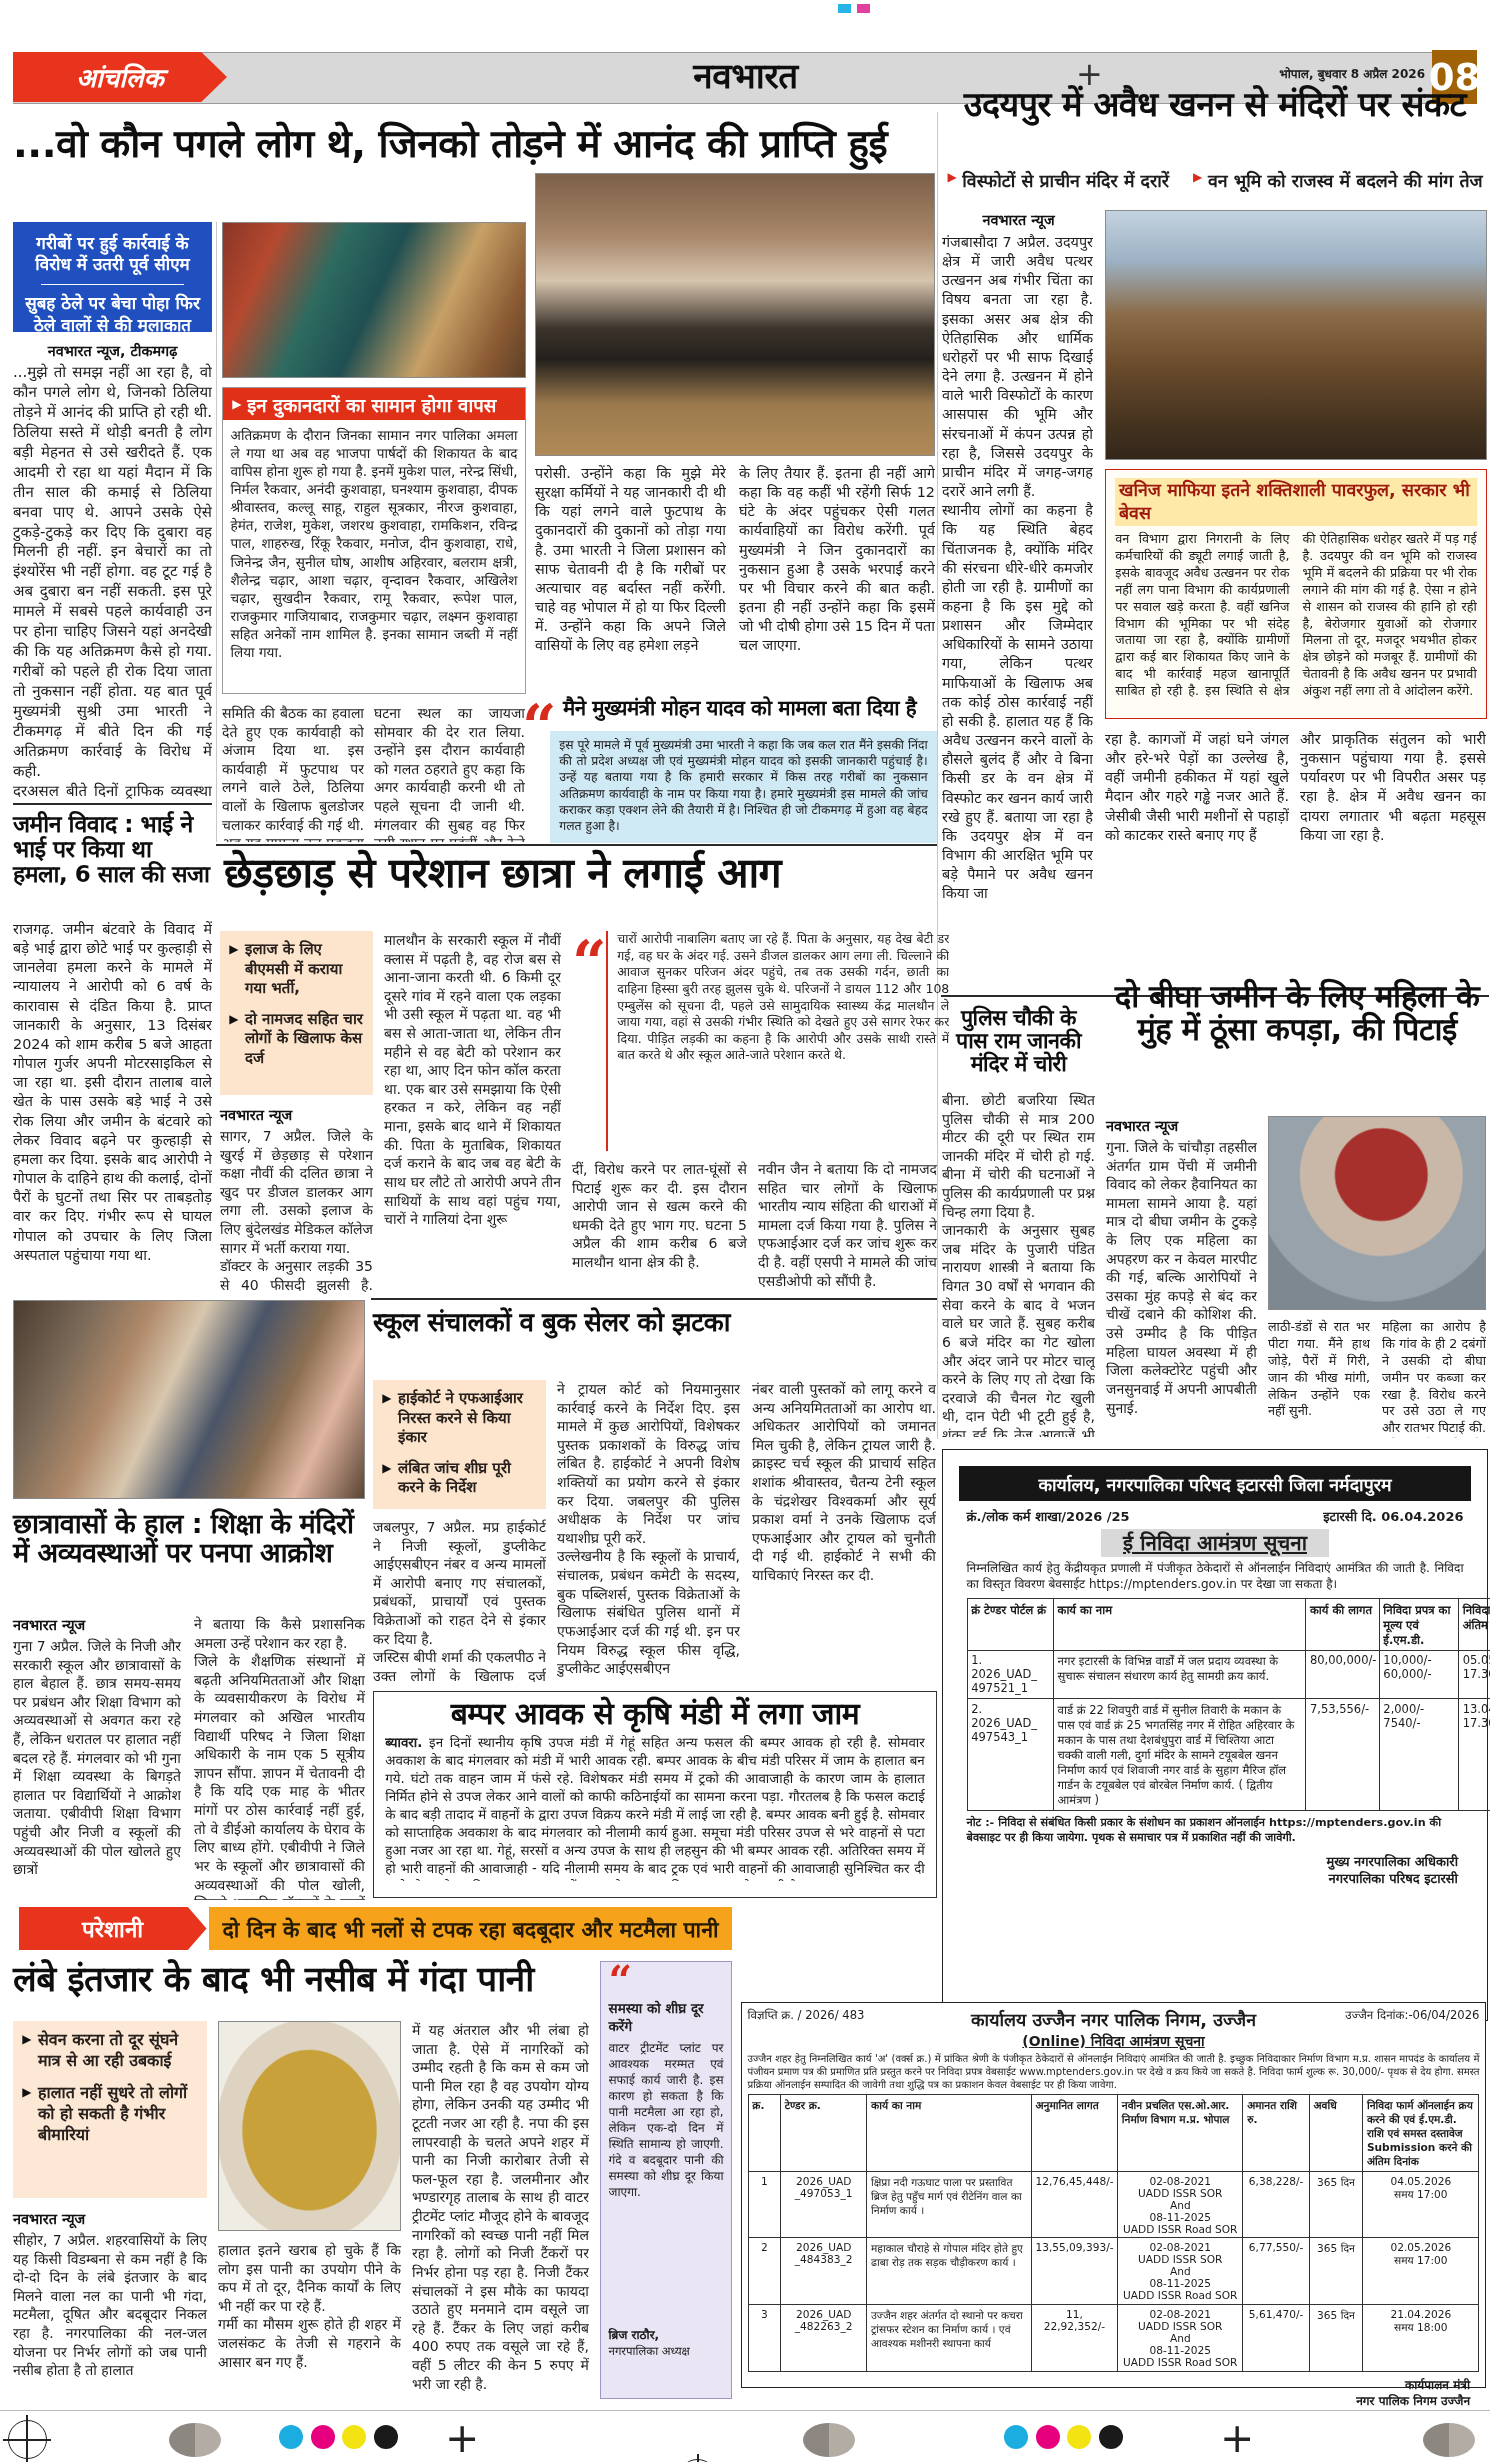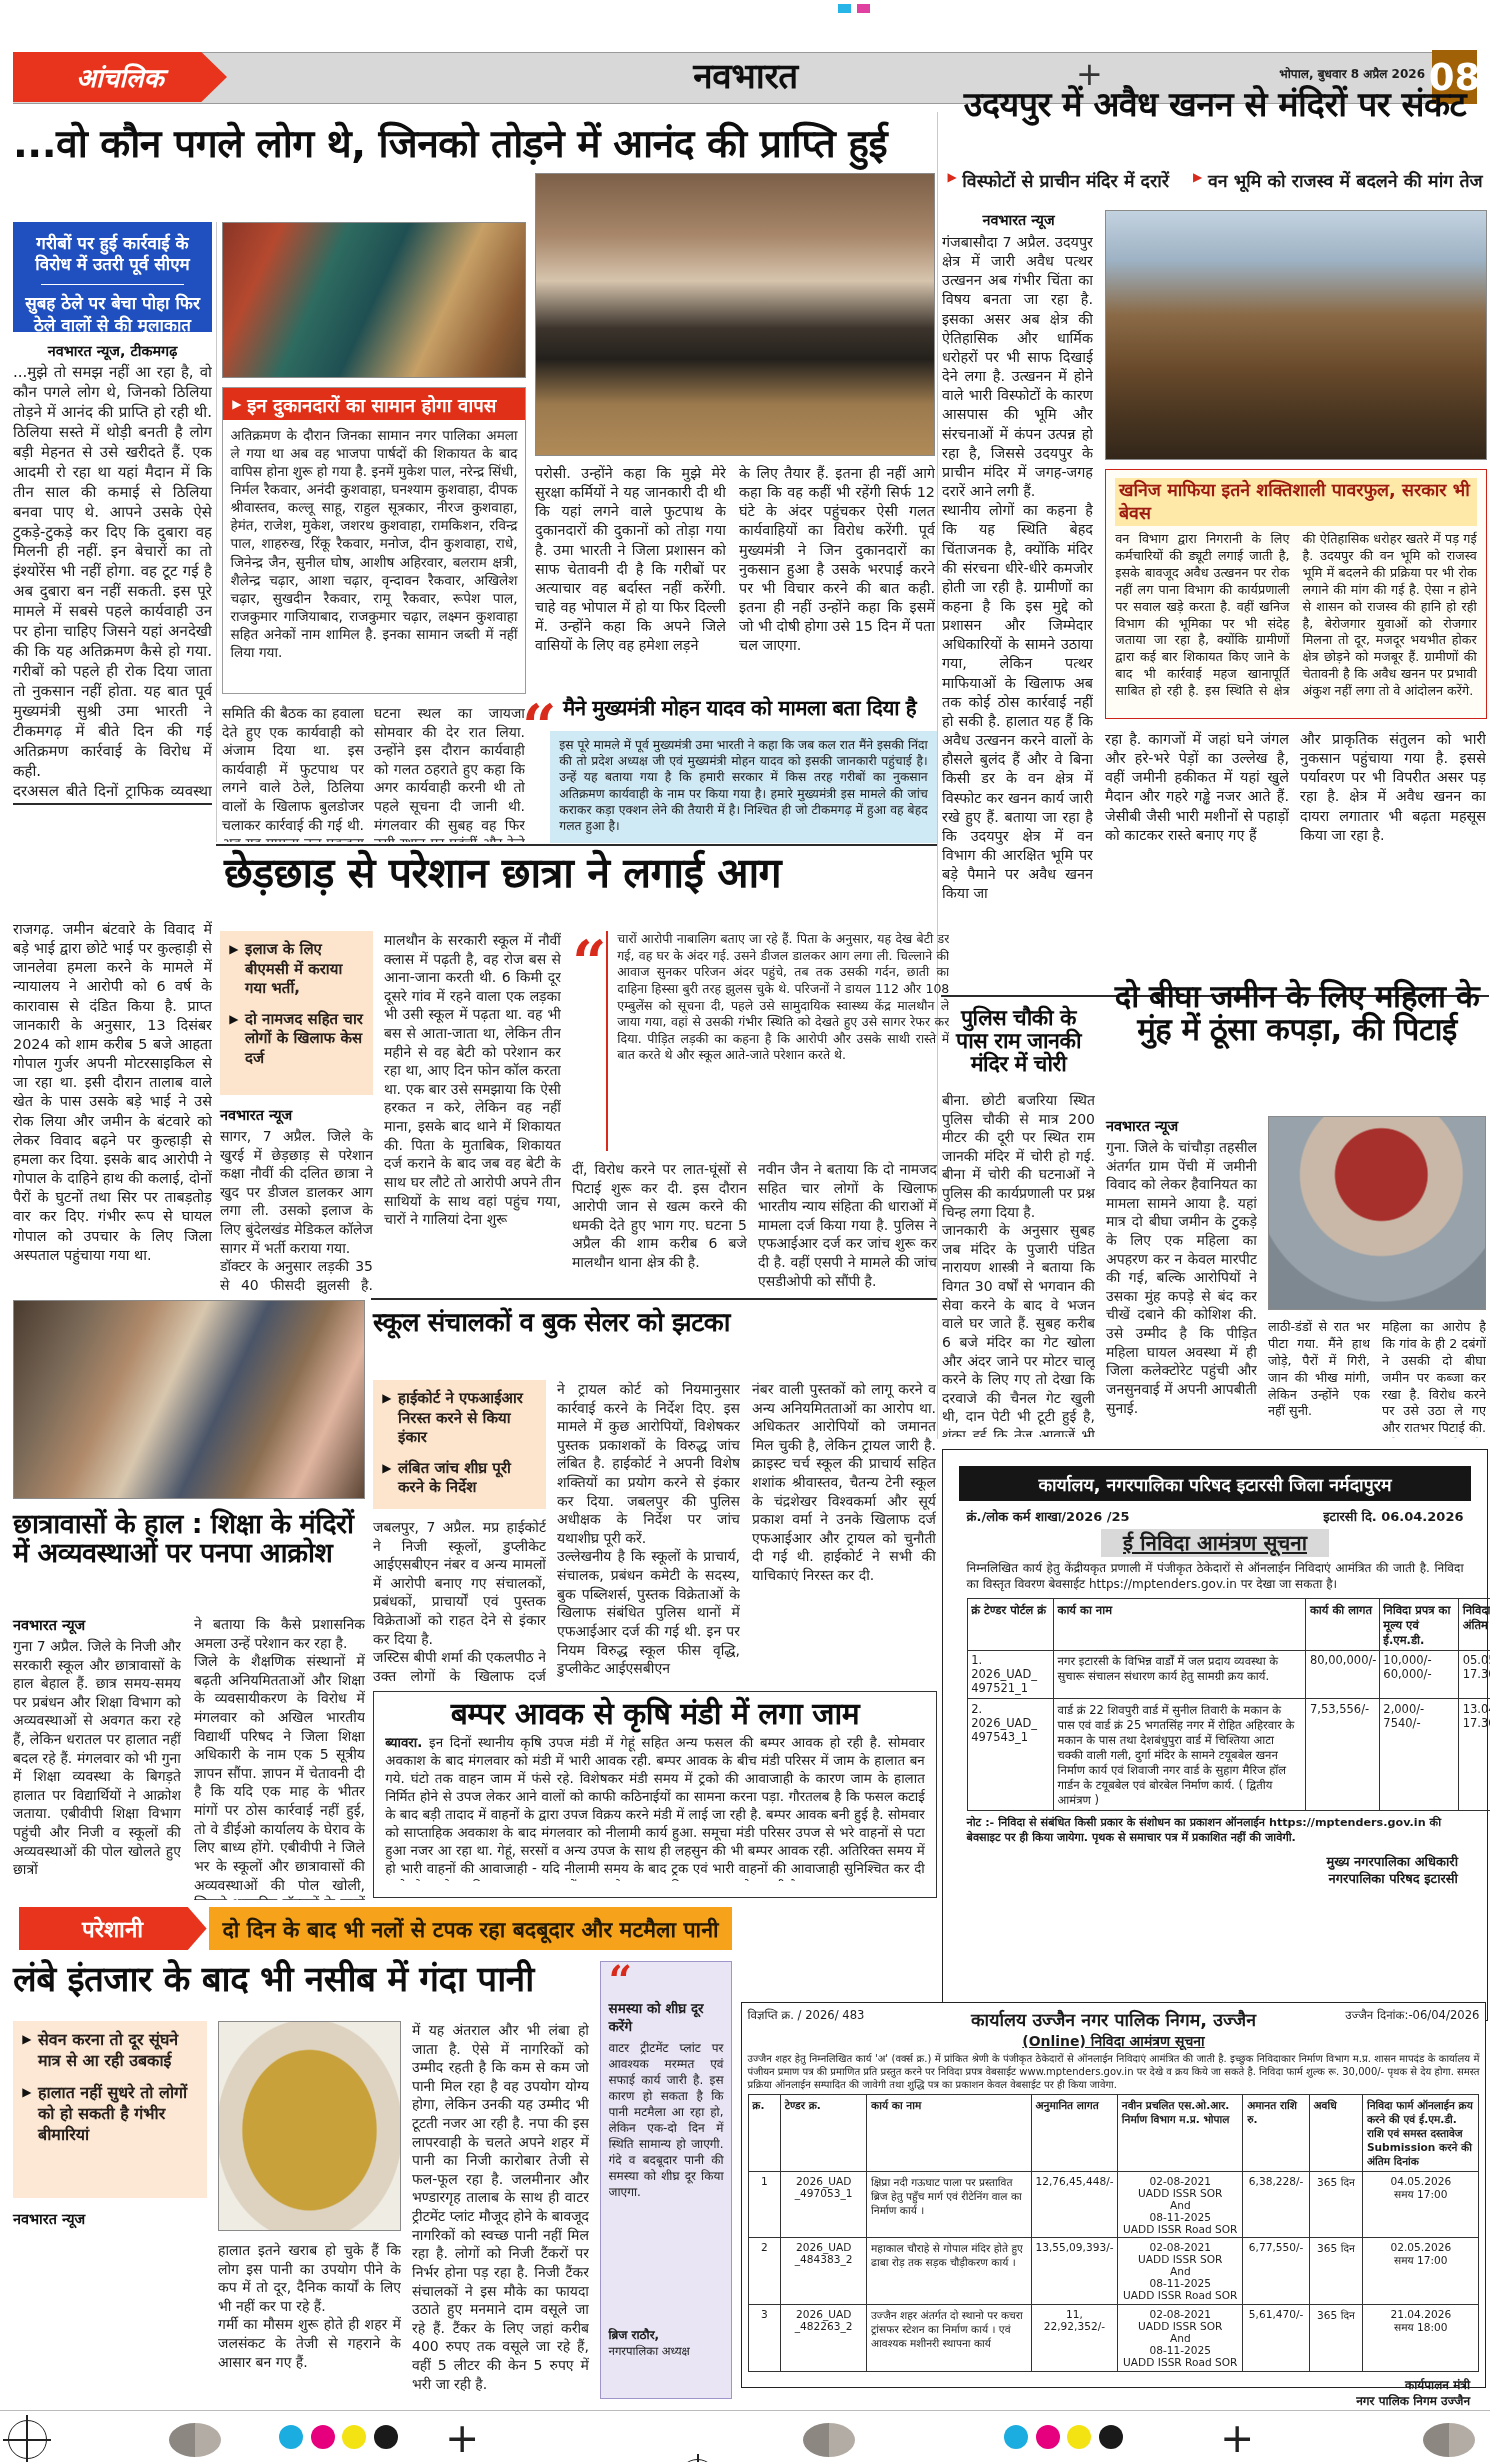--- a/index.html
+++ b/index.html
@@ -126,20 +126,21 @@
   </div>
 
   <div class="abs body" style="left:1105px;top:730px;width:184px;height:261px;font-size:14.4px;">रहा है. कागजों में जहां घने जंगल और हरे-भरे पेड़ों का उल्लेख है, वहीं जमीनी हकीकत में यहां खुले मैदान और गहरे गड्ढे नजर आते हैं. जेसीबी जैसी भारी मशीनों से पहाड़ों को काटकर रास्ते बनाए गए हैं</div>
   <div class="abs body" style="left:1300px;top:730px;width:186px;height:261px;font-size:14.4px;">और प्राकृतिक संतुलन को भारी नुकसान पहुंचाया गया है. इससे पर्यावरण पर भी विपरीत असर पड़ रहा है. क्षेत्र में अवैध खनन का दायरा लगातार भी बढ़ता महसूस किया जा रहा है.</div>
 
   <div class="abs vr" style="left:937px;top:112px;height:1327px;"></div>
   <div class="abs vr" style="left:216px;top:222px;height:620px;"></div>
   <div class="abs hrule" style="left:13px;top:803px;width:199px;"></div>
   <div class="abs hrule" style="left:216px;top:844px;width:721px;"></div>
 
+  <div class="abs hl" style="left:13px;top:812px;width:199px;font-size:23px;">जमीन विवाद : भाई ने भाई पर किया था हमला, 6 साल की सजा</div>
   <div class="abs body" style="left:13px;top:920px;width:199px;height:374px;font-size:14.4px;">राजगढ़. जमीन बंटवारे के विवाद में बड़े भाई द्वारा छोटे भाई पर कुल्हाड़ी से जानलेवा हमला करने के मामले में न्यायालय ने आरोपी को 6 वर्ष के कारावास से दंडित किया है. प्राप्त जानकारी के अनुसार, 13 दिसंबर 2024 को शाम करीब 5 बजे आहता गोपाल गुर्जर अपनी मोटरसाइकिल से जा रहा था. इसी दौरान तालाब वाले खेत के पास उसके बड़े भाई ने उसे रोक लिया और जमीन के बंटवारे को लेकर विवाद बढ़ने पर कुल्हाड़ी से हमला कर दिया. इसके बाद आरोपी ने गोपाल के दाहिने हाथ की कलाई, दोनों पैरों के घुटनों तथा सिर पर ताबड़तोड़ वार कर दिए. गंभीर रूप से घायल गोपाल को उपचार के लिए जिला अस्पताल पहुंचाया गया था.</div>
   <div class="abs photo" style="left:13px;top:1300px;width:352px;height:199px;background:linear-gradient(115deg,#4a3b30 0%,#7b6a58 18%,#b08a6a 32%,#d8c7ae 44%,#4a5568 58%,#8c6f52 72%,#e0b5a0 84%,#5a4434 100%);"></div>
 
   <div class="abs hl" style="left:13px;top:1509px;width:352px;font-size:27px;">छात्रावासों के हाल : शिक्षा के मंदिरों में अव्यवस्थाओं पर पनपा आक्रोश</div>
   <div class="abs dateline" style="left:13px;top:1615px;">नवभारत न्यूज</div>
   <div class="abs body" style="left:13px;top:1637px;width:168px;height:263px;">गुना 7 अप्रैल. जिले के निजी और सरकारी स्कूल और छात्रावासों के हाल बेहाल हैं. छात्र समय-समय पर प्रबंधन और शिक्षा विभाग को अव्यवस्थाओं से अवगत करा रहे हैं, लेकिन धरातल पर हालात नहीं बदल रहे हैं. मंगलवार को भी गुना में शिक्षा व्यवस्था के बिगड़ते हालात पर विद्यार्थियों ने आक्रोश जताया. एबीवीपी शिक्षा विभाग पहुंची और निजी व स्कूलों की अव्यवस्थाओं की पोल खोलते हुए छात्रों</div>
   <div class="abs body" style="left:194px;top:1615px;width:171px;height:285px;">ने बताया कि कैसे प्रशासनिक अमला उन्हें परेशान कर रहा है.
 जिले के शैक्षणिक संस्थानों में बढ़ती अनियमितताओं और शिक्षा के व्यवसायीकरण के विरोध में मंगलवार को अखिल भारतीय विद्यार्थी परिषद ने जिला शिक्षा अधिकारी के नाम एक 5 सूत्रीय ज्ञापन सौंपा. ज्ञापन में चेतावनी दी है कि यदि एक माह के भीतर मांगों पर ठोस कार्रवाई नहीं हुई, तो वे डीईओ कार्यालय के घेराव के लिए बाध्य होंगे. एबीवीपी ने जिले भर के स्कूलों और छात्रावासों की अव्यवस्थाओं की पोल खोली, जिससे शासकीय हॉस्टलों के छात्रों में भी आक्रोश है.</div>
 
   <div class="abs hl nowrap" style="left:224px;top:851px;width:713px;font-size:41px;">छेड़छाड़ से परेशान छात्रा ने लगाई आग</div>
@@ -257,20 +258,21 @@
     <div class="item" style="font-size:16px;">
         <span class="tri">▶</span>
         <span>सेवन करना तो दूर सूंघने मात्र से आ रही उबकाई</span>
       </div>
     <div class="item" style="font-size:16px;">
         <span class="tri">▶</span>
         <span>हालात नहीं सुधरे तो लोगों को हो सकती है गंभीर बीमारियां</span>
       </div>
   </div>
   <div class="abs dateline" style="left:13px;top:2209px;">नवभारत न्यूज</div>
+  <div class="abs body" style="left:13px;top:2231px;width:194px;height:224px;">सीहोर, 7 अप्रैल. शहरवासियों के लिए यह किसी विडम्बना से कम नहीं है कि दो-दो दिन के लंबे इंतजार के बाद मिलने वाला नल का पानी भी गंदा, मटमैला, दूषित और बदबूदार निकल रहा है. नगरपालिका की नल-जल योजना पर निर्भर लोगों को जब पानी नसीब होता है तो हालात</div>
 
   <div class="abs photo" style="left:218px;top:2021px;width:183px;height:210px;background:radial-gradient(ellipse at 50% 52%,#c9a13b 0 52%,#ddd3c0 53% 72%,#efece4 73%);"></div>
   <div class="abs body" style="left:218px;top:2241px;width:183px;height:214px;">हालात इतने खराब हो चुके हैं कि लोग इस पानी का उपयोग पीने के कप में तो दूर, दैनिक कार्यों के लिए भी नहीं कर पा रहे हैं.
 गर्मी का मौसम शुरू होते ही शहर में जलसंकट के तेजी से गहराने के आसार बन गए हैं.</div>
   <div class="abs body" style="left:412px;top:2021px;width:177px;height:434px;">में यह अंतराल और भी लंबा हो जाता है. ऐसे में नागरिकों को उम्मीद रहती है कि कम से कम जो पानी मिल रहा है वह उपयोग योग्य होगा, लेकिन उनकी यह उम्मीद भी टूटती नजर आ रही है. नपा की इस लापरवाही के चलते अपने शहर में पानी का निजी कारोबार तेजी से फल-फूल रहा है. जलमीनार और भण्डारगृह तालाब के साथ ही वाटर ट्रीटमेंट प्लांट मौजूद होने के बावजूद नागरिकों को स्वच्छ पानी नहीं मिल रहा है. लोगों को निजी टैंकरों पर निर्भर होना पड़ रहा है. निजी टैंकर संचालकों ने इस मौके का फायदा उठाते हुए मनमाने दाम वसूले जा रहे हैं. टैंकर के लिए जहां करीब 400 रुपए तक वसूले जा रहे हैं, वहीं 5 लीटर की केन 5 रुपए में भरी जा रही है.</div>
 
   <div class="abs lavender" style="left:600px;top:1961px;width:132px;height:438px;">
     <span class="qmark" style="font-size:41px;">“</span>
     <div style="font-weight:700;font-size:13.5px;line-height:1.3;margin-top:1.9px;">समस्या को शीघ्र दूर करेंगे</div>
     <div class="body" style="font-size:12px;height:279px;margin-top:5.6px;">वाटर ट्रीटमेंट प्लांट पर आवश्यक मरम्मत एवं सफाई कार्य जारी है. इस कारण हो सकता है कि पानी मटमैला आ रहा हो, लेकिन एक-दो दिन में स्थिति सामान्य हो जाएगी. गंदे व बदबूदार पानी की समस्या को शीघ्र दूर किया जाएगा.</div>

